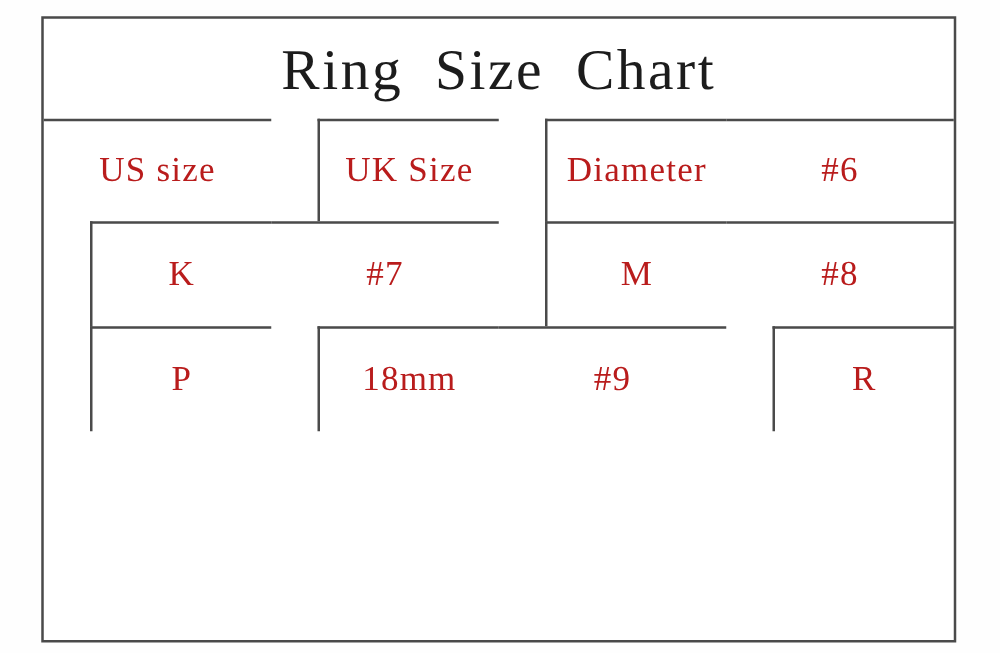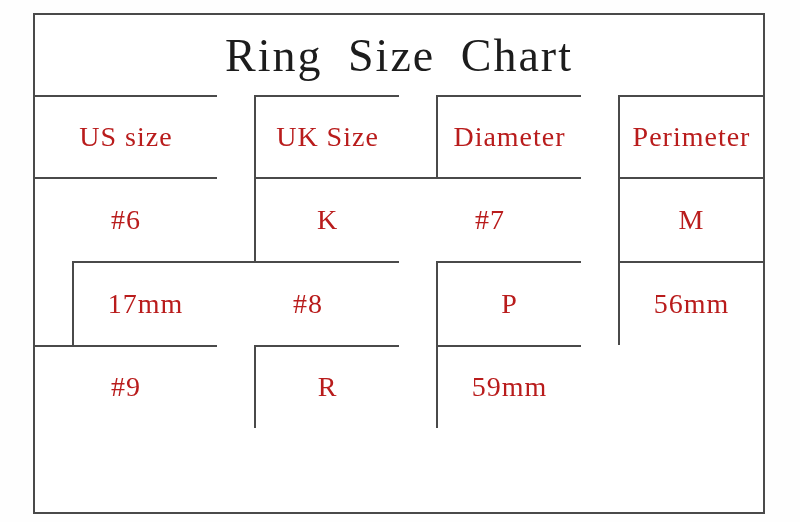--- a/index.html
+++ b/index.html
@@ -54,30 +54,27 @@
 </head>
 <body>
 
 <div class="chart-wrap">
 
   <div class="title-cell">Ring Size Chart</div>
 
   <div class="cell">US size</div>
   <div class="cell not-first-col">UK Size</div>
   <div class="cell not-first-col">Diameter</div>
-  <div class="cell not-first-col">Perimeter</div>
 
   <div class="cell">#6</div>
   <div class="cell not-first-col">K</div>
 
   <div class="cell">#7</div>
   <div class="cell not-first-col">M</div>
-  <div class="cell not-first-col">17mm</div>
 
   <div class="cell">#8</div>
   <div class="cell not-first-col">P</div>
-  <div class="cell not-first-col">56mm</div>
+  <div class="cell not-first-col">18mm</div>
 
   <div class="cell">#9</div>
   <div class="cell not-first-col">R</div>
-  <div class="cell not-first-col">59mm</div>
 
 </div>
 
 </body></html>

